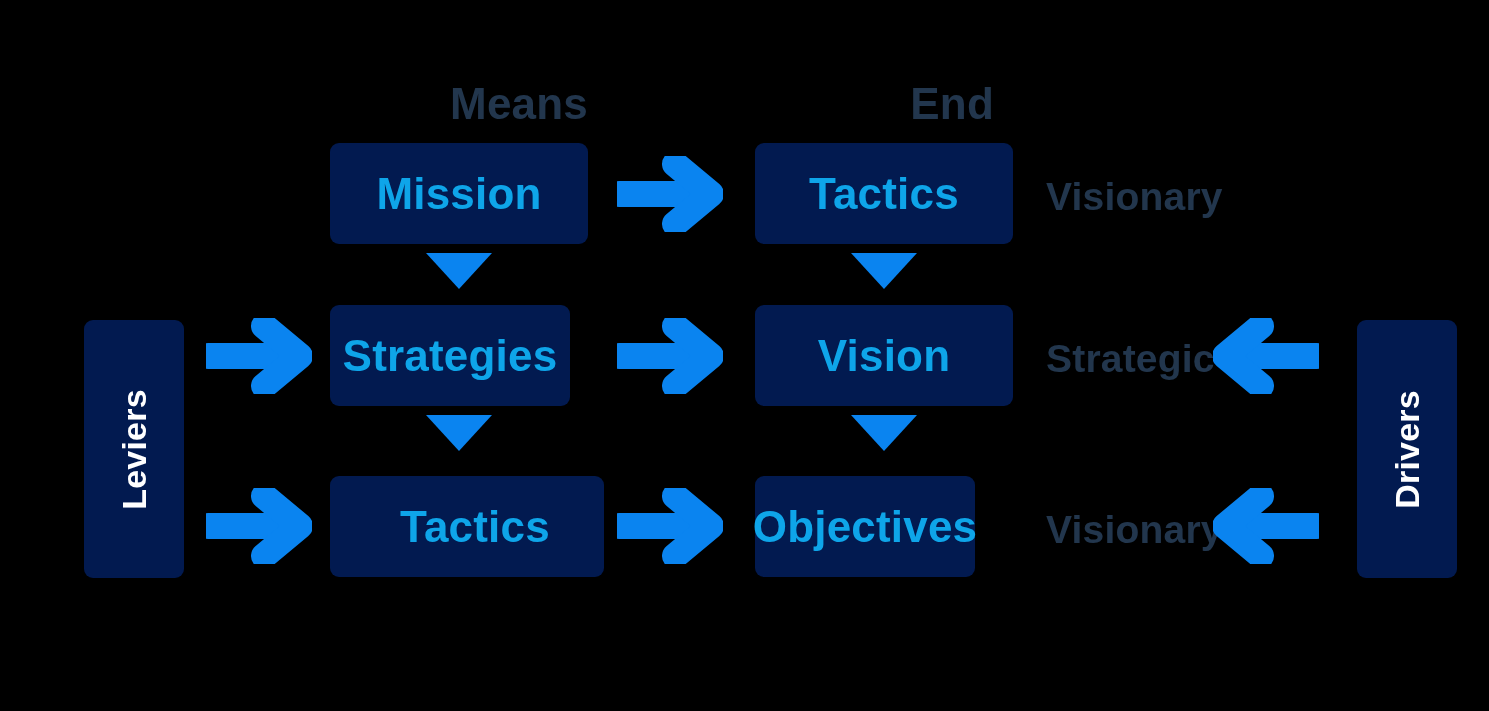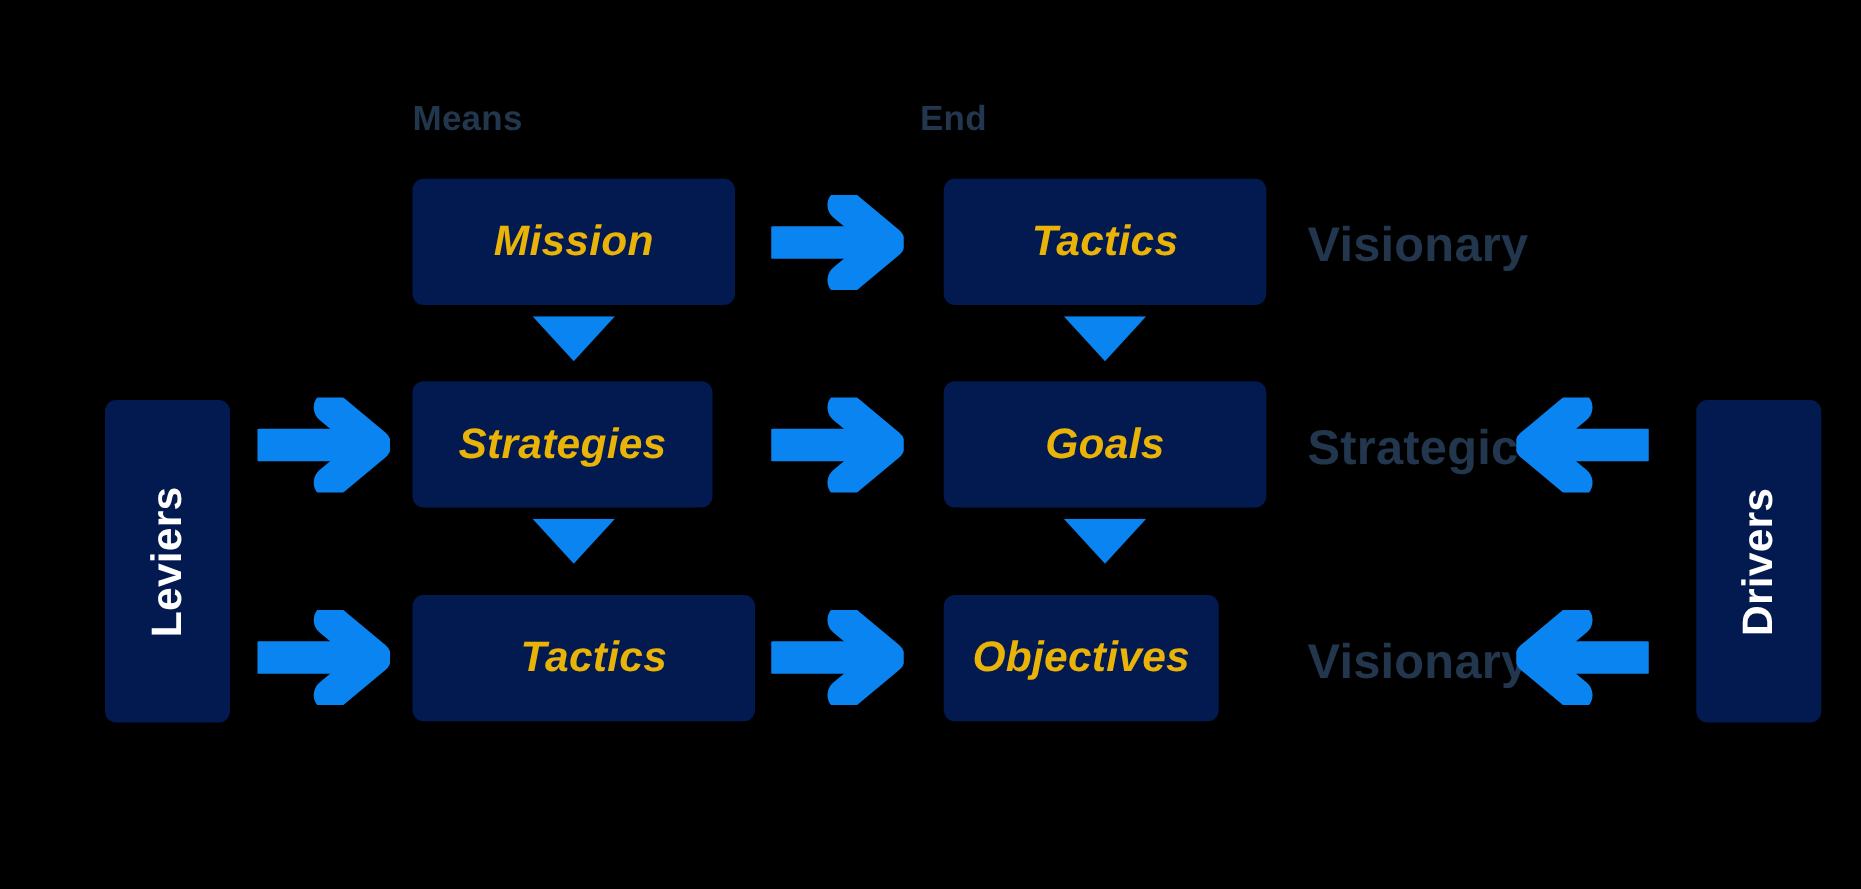--- a/index.html
+++ b/index.html
@@ -15,45 +15,44 @@
     width: 1489px;
     height: 711px;
     background: #000000;
     overflow: hidden;
   }
 
   
   .col-header {
     position: absolute;
     color: #22364d;
-    font-size: 28px;
-    font-weight: bold;
-    letter-spacing: 0.2px;
-    text-align: left;
+    font-size: 44px;
+    font-weight: bold;
+    letter-spacing: 0.2px;
+    text-align: right;
     white-space: nowrap;
   }
   #header-means { left: 330px; top: 79px; width: 258px; }
   #header-end   { left: 736px; top: 79px; width: 258px; }
 
   
   .node-box {
     position: absolute;
     background: #021a50;
     border-radius: 9px;
     display: flex;
     align-items: center;
     justify-content: center;
   }
   .node-label {
-    color: #eab308;
-    font-size: 34px;
-    font-weight: bold;
-    letter-spacing: 0.2px;
-    white-space: nowrap;
-    font-style: italic;
+    color: #0ea5e9;
+    font-size: 44px;
+    font-weight: bold;
+    letter-spacing: 0.2px;
+    white-space: nowrap;
   }
   
   #box-mission    { left: 330px; top: 143px; width: 258px; height: 101px; }
   #box-strategies { left: 330px; top: 305px; width: 240px; height: 101px; }
   #box-tactics    { left: 330px; top: 476px; width: 258px; height: 101px; padding-left: 16px; }
   
   #box-vision     { left: 755px; top: 143px; width: 258px; height: 101px; }
   #box-goals      { left: 755px; top: 305px; width: 258px; height: 101px; }
   #box-objectives { left: 755px; top: 476px; width: 220px; height: 101px; }
 
@@ -145,21 +144,21 @@
     <span class="node-label">Strategies</span>
   </div>
   <div class="node-box" id="box-tactics">
     <span class="node-label">Tactics</span>
   </div>
 
   <div class="node-box" id="box-vision">
     <span class="node-label">Tactics</span>
   </div>
   <div class="node-box" id="box-goals">
-    <span class="node-label">Goals</span>
+    <span class="node-label">Vision</span>
   </div>
   <div class="node-box" id="box-objectives">
     <span class="node-label">Objectives</span>
   </div>
 
   <div class="tier-label" id="tier-visionary">Visionary</div>
   <div class="tier-label" id="tier-strategic">Strategic</div>
   <div class="tier-label" id="tier-tactical">Visionary</div>
 
   <div class="arrow-h" id="arrow-mission-vision">

